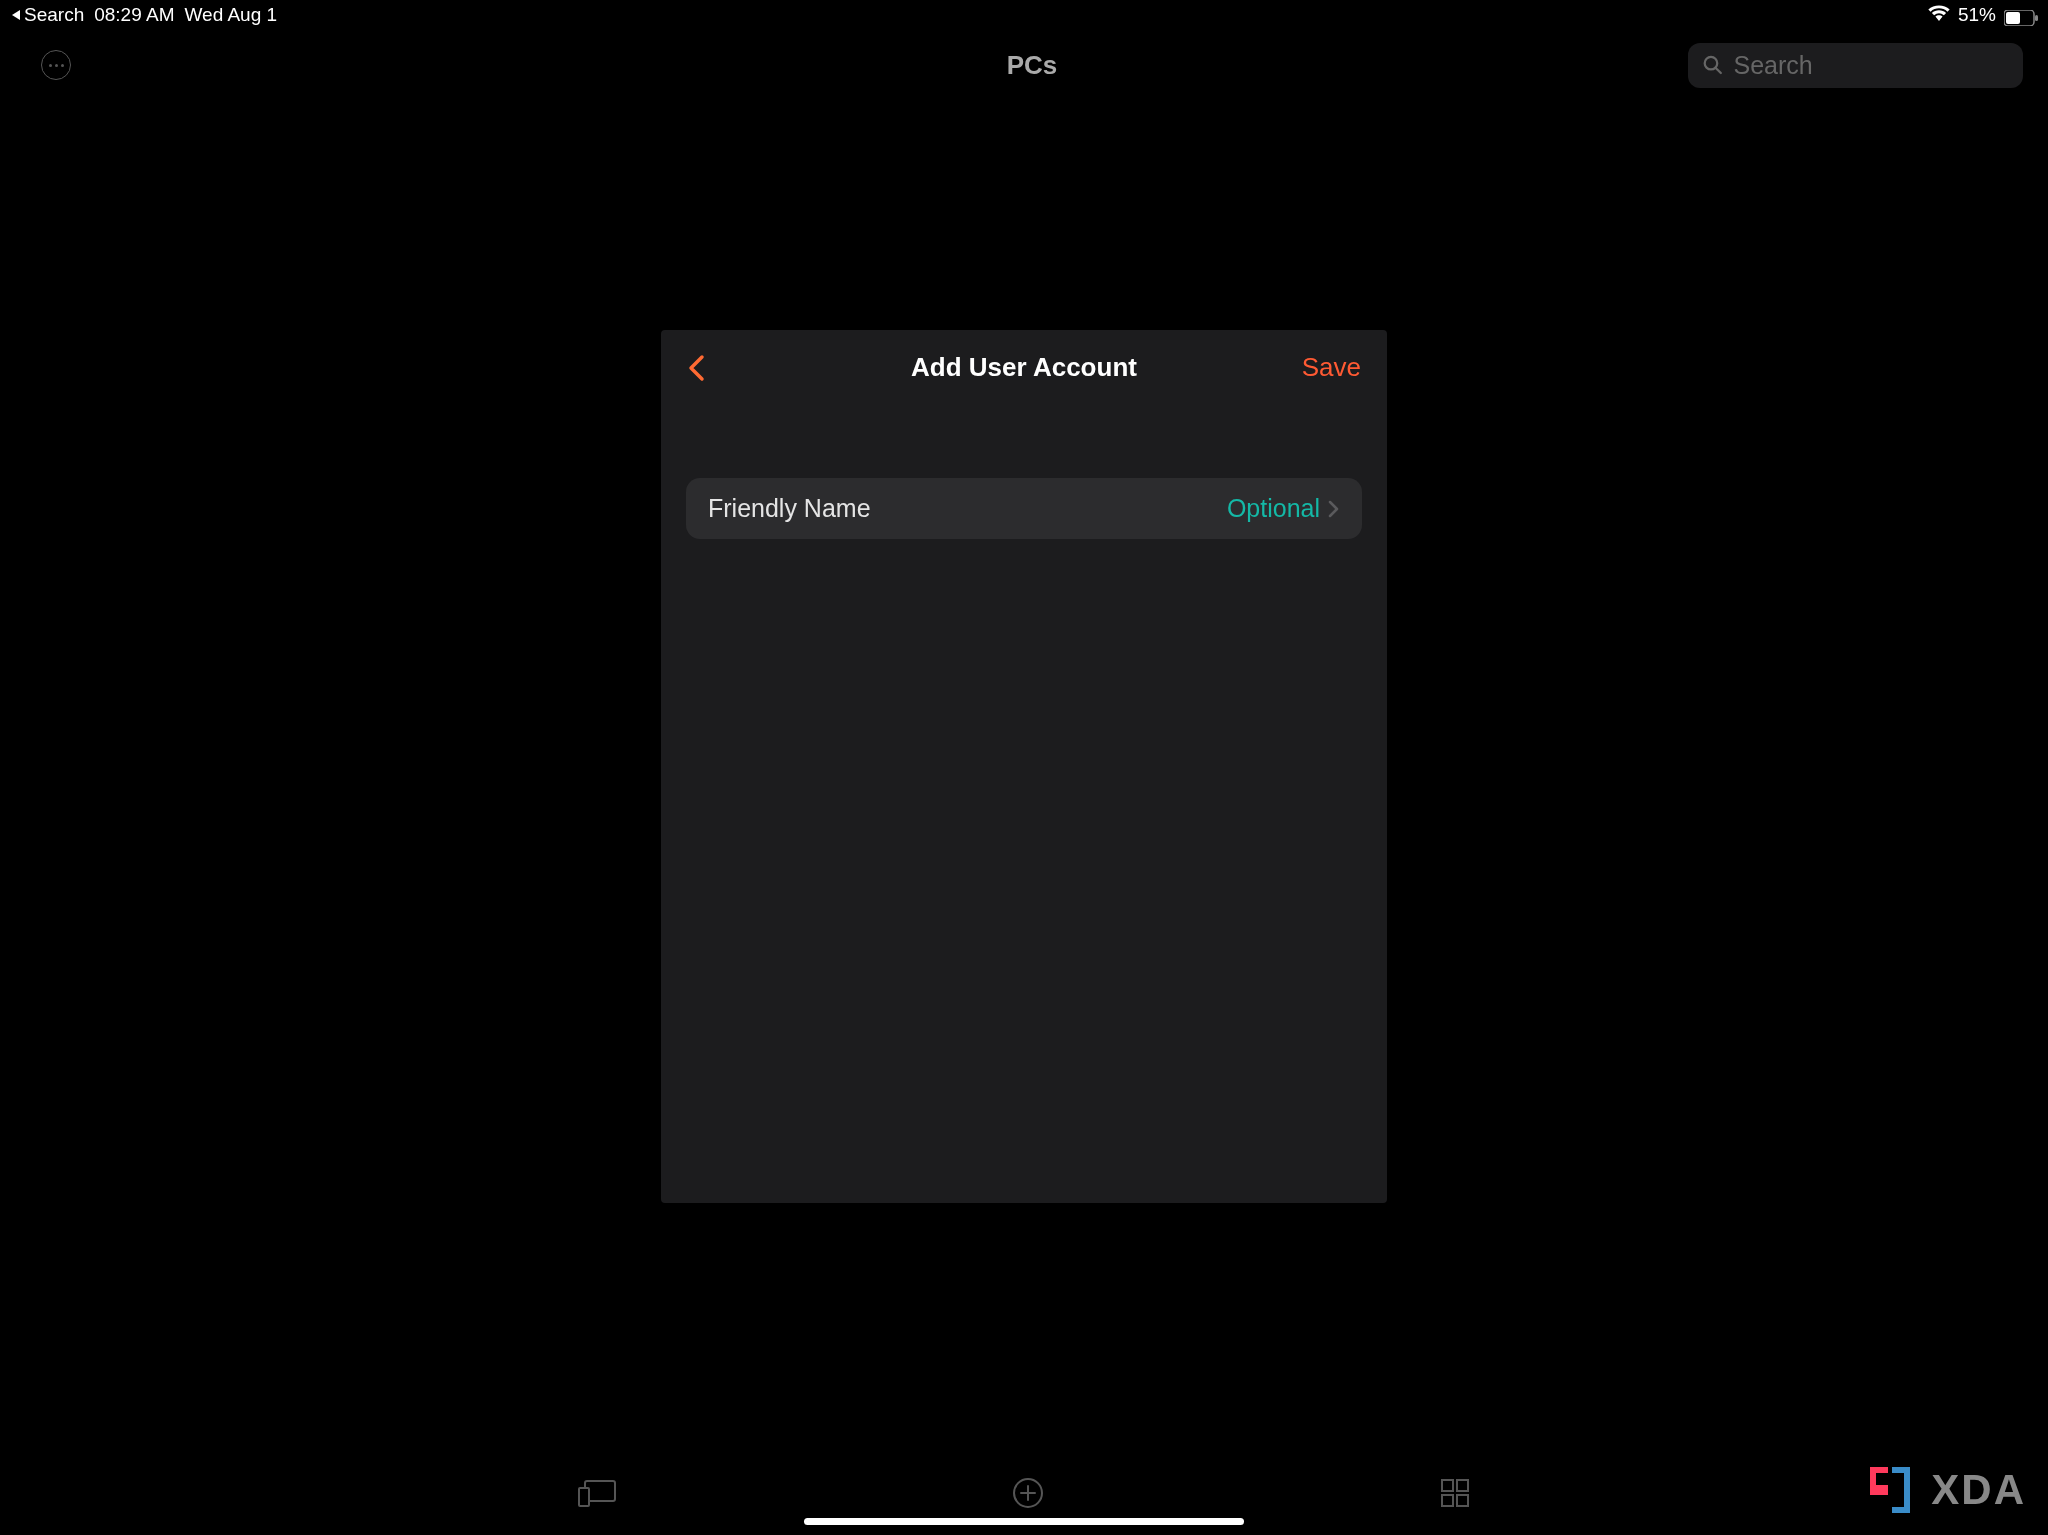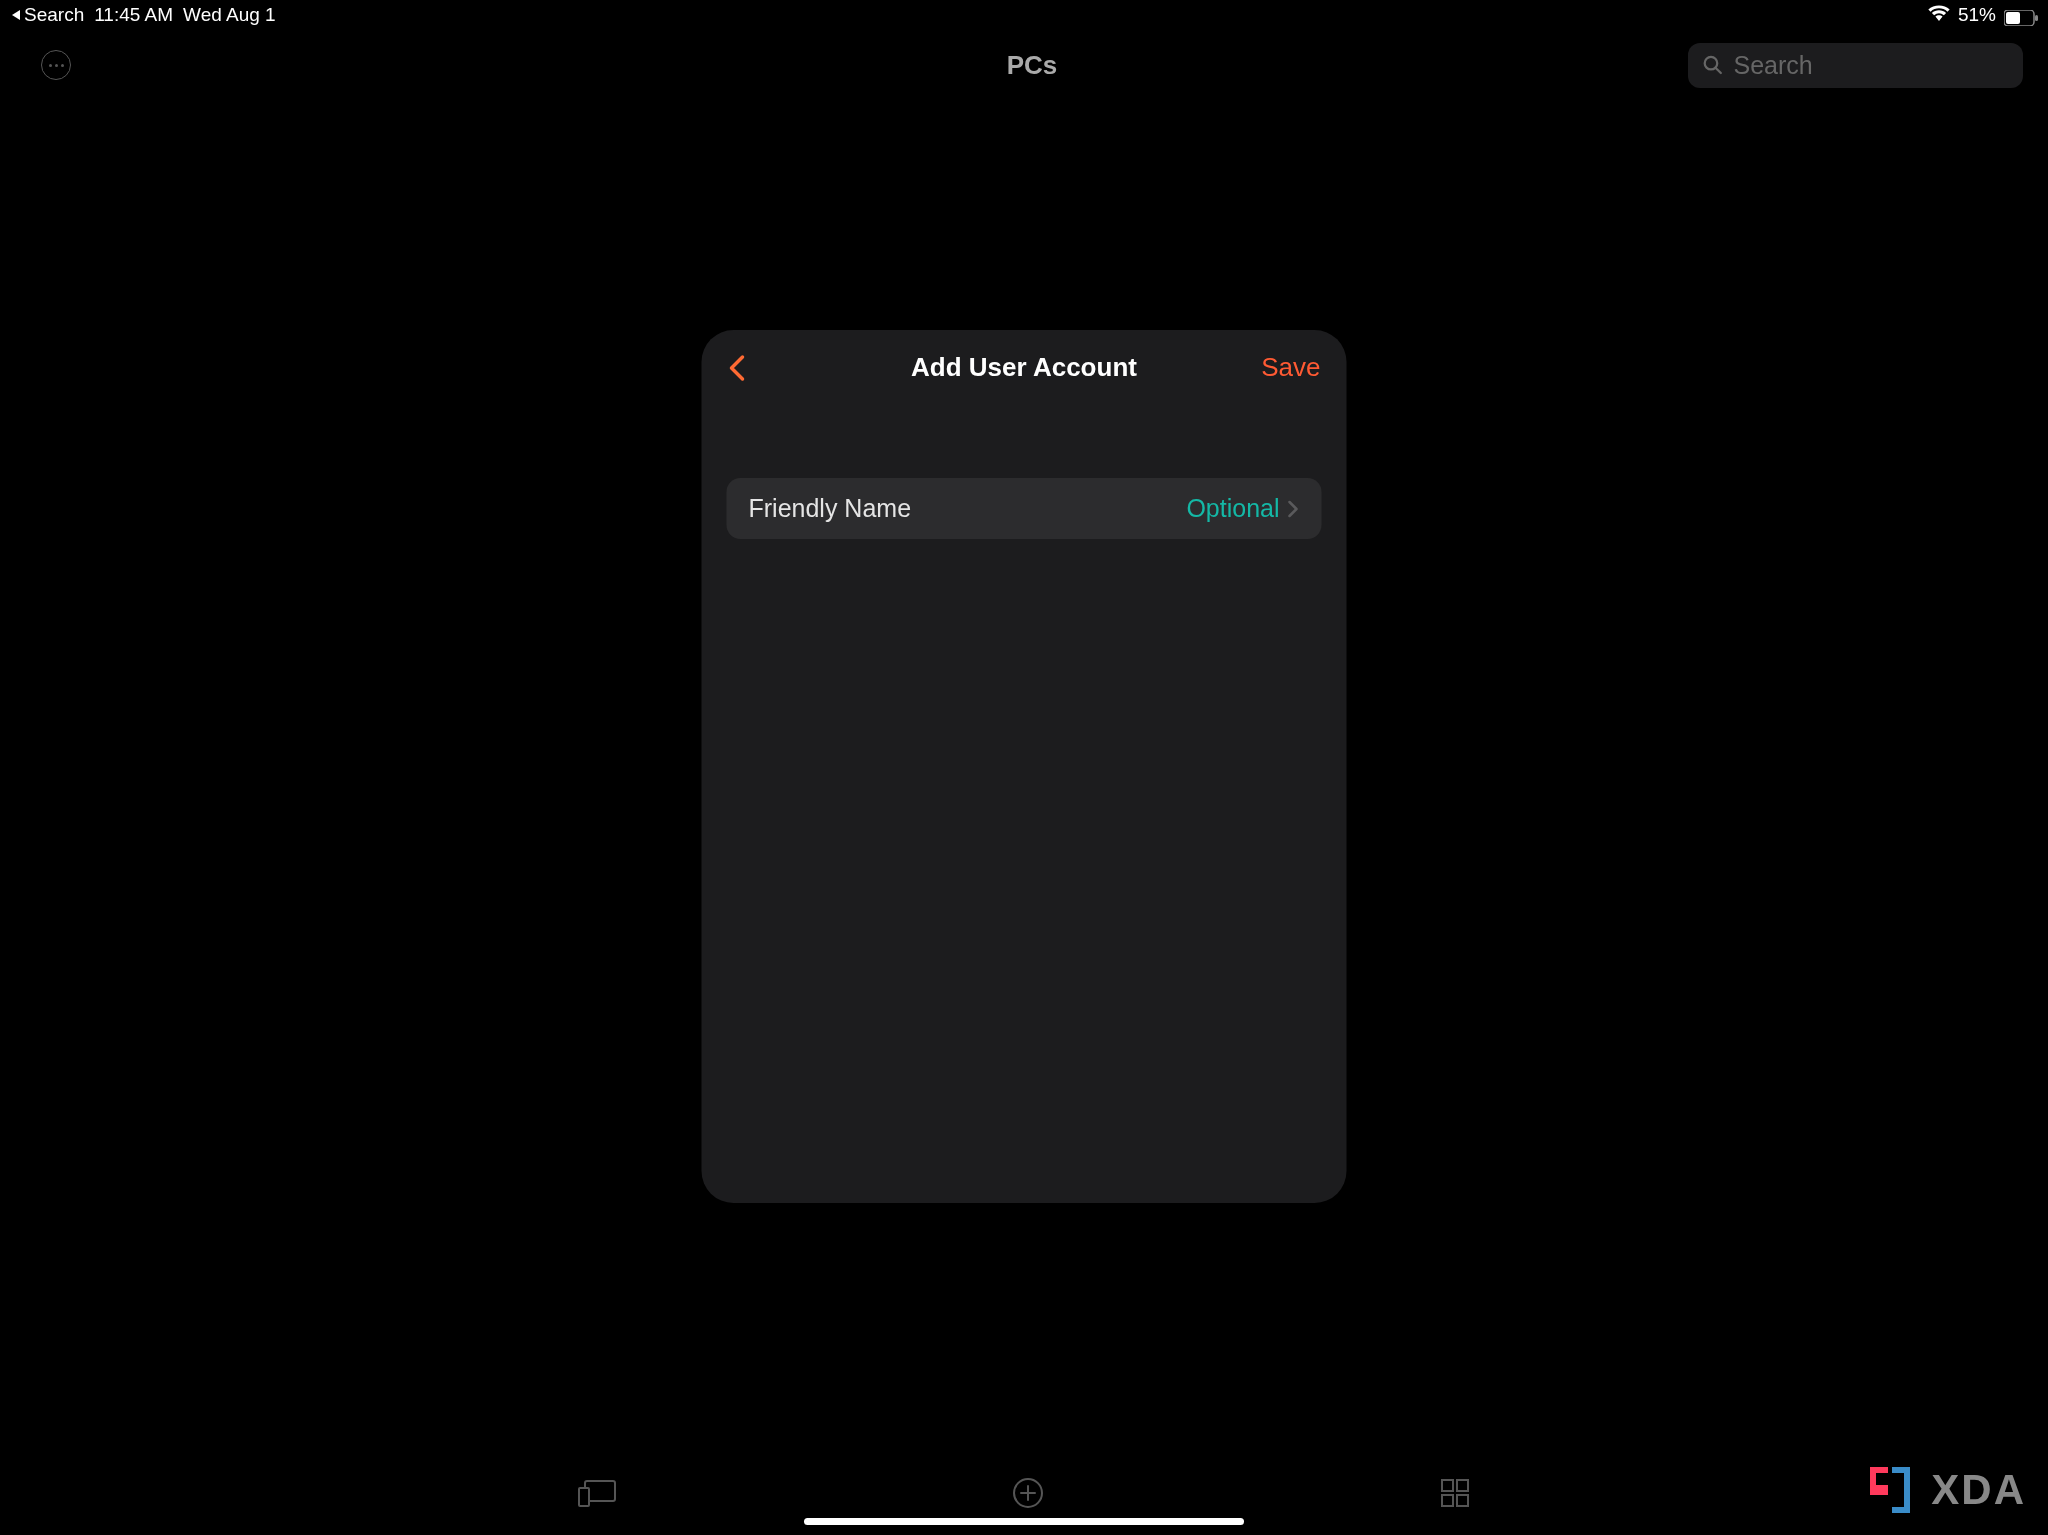--- a/index.html
+++ b/index.html
@@ -130,24 +130,24 @@
     .search-container input::placeholder {
       color: #666;
     }
     
     
     .modal {
       position: absolute;
       top: 330px;
       left: 50%;
       transform: translateX(-50%);
-      width: 645px;
+      width: 726px;
       height: 873px;
       background: #1c1c1e;
-      border-radius: 32px;
+      border-radius: 4px;
       overflow: hidden;
     }
     
     .modal-header {
       display: flex;
       align-items: center;
       justify-content: space-between;
       padding: 22px 26px;
     }
     
@@ -304,21 +304,21 @@
 <body>
 
 <div class="status-bar">
   <div class="status-left">
     <div class="back-search">
       <svg width="12" height="14" viewBox="0 0 12 14">
         <path d="M 10 2 L 2 7 L 10 12 Z" fill="#fff"></path>
       </svg>
       <span>Search</span>
     </div>
-    <span>11:45 AM</span>
+    <span>08:29 AM</span>
     <span>Wed Aug 1</span>
   </div>
   <div class="status-right">
     <span class="wifi-icon">
       <svg viewBox="0 0 24 18">
         <path d="M12 18 L8 13 C10 11 14 11 16 13 Z M4 9 C8 5 16 5 20 9 L17.5 11.5 C14 8.5 10 8.5 6.5 11.5 Z M0 5 C6 -1 18 -1 24 5 L21.5 7.5 C16 2.5 8 2.5 2.5 7.5 Z" fill="#fff"></path>
       </svg>
     </span>
     <span>51%</span>
     <span class="battery-icon">

